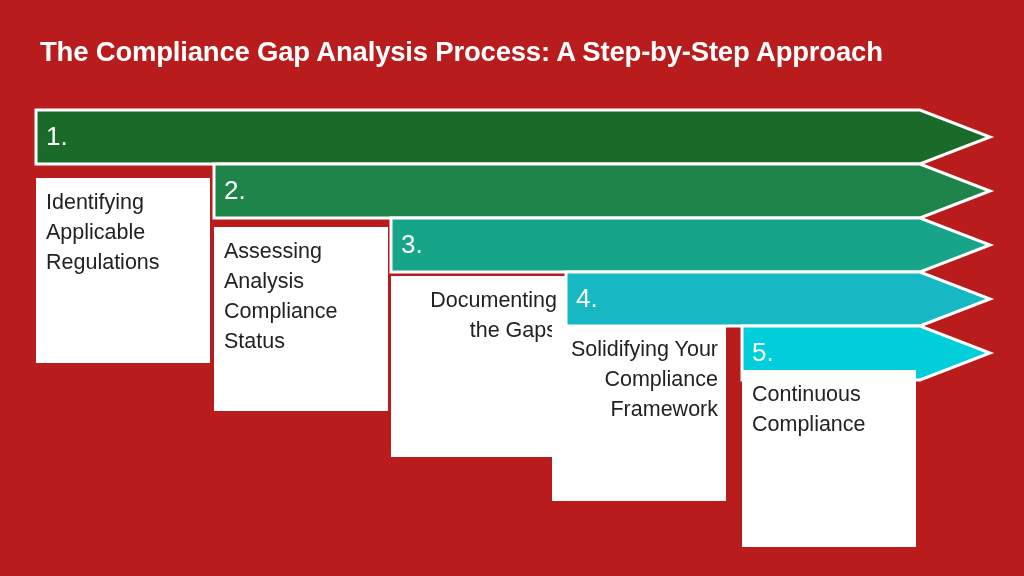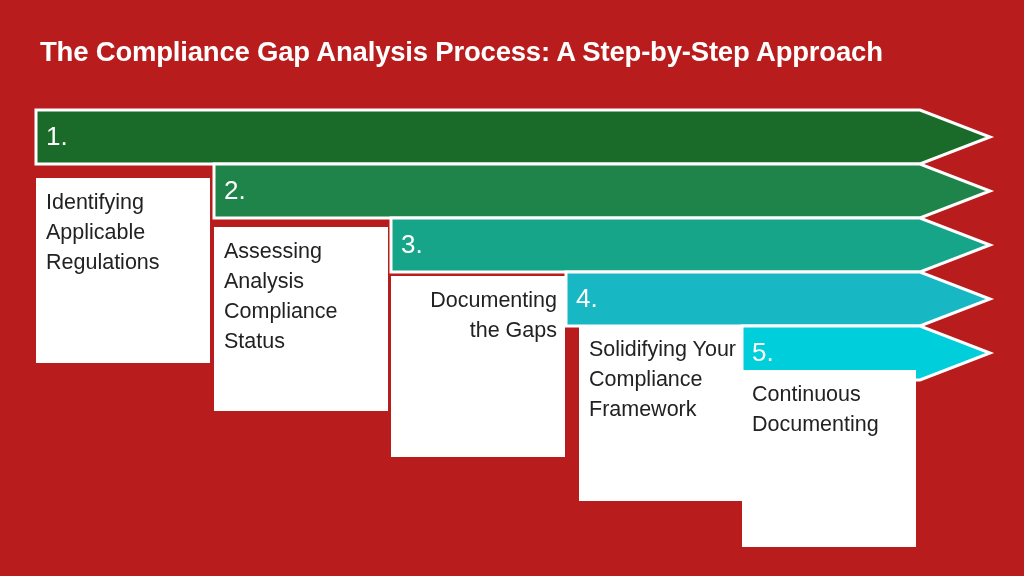--- a/index.html
+++ b/index.html
@@ -103,28 +103,28 @@
         <div class="step-number" style="left: 401px; top: 231px;">3.</div>
         <div class="step-box" style="left: 391px; top: 276px; width: 174px; height: 181px; text-align: right;">
           <div class="step-box-text">Documenting the Gaps</div>
         </div>
       </div>
       <div class="step-layer">
         <svg class="arrow-svg" viewBox="0 0 1024 576">
           <polygon points="566,272 920,272 990,299 920,326 566,326" fill="#17b7c4" stroke="#ffffff" stroke-width="3" stroke-linejoin="miter"></polygon>
         </svg>
         <div class="step-number" style="left: 576px; top: 285px;">4.</div>
-        <div class="step-box" style="left: 579px; top: 325px; width: 174px; height: 176px;">
+        <div class="step-box" style="left: 552px; top: 325px; width: 174px; height: 176px; text-align: right;">
           <div class="step-box-text">Solidifying Your Compliance Framework</div>
         </div>
       </div>
       <div class="step-layer">
         <svg class="arrow-svg" viewBox="0 0 1024 576">
           <polygon points="742,326 920,326 990,353 920,380 742,380" fill="#00cedb" stroke="#ffffff" stroke-width="3" stroke-linejoin="miter"></polygon>
         </svg>
         <div class="step-number" style="left: 752px; top: 339px;">5.</div>
         <div class="step-box" style="left: 742px; top: 370px; width: 174px; height: 177px;">
-          <div class="step-box-text">Continuous Documenting</div>
+          <div class="step-box-text">Continuous Compliance</div>
         </div>
       </div>
     </div>
 
 </div>
 
 </body></html>

